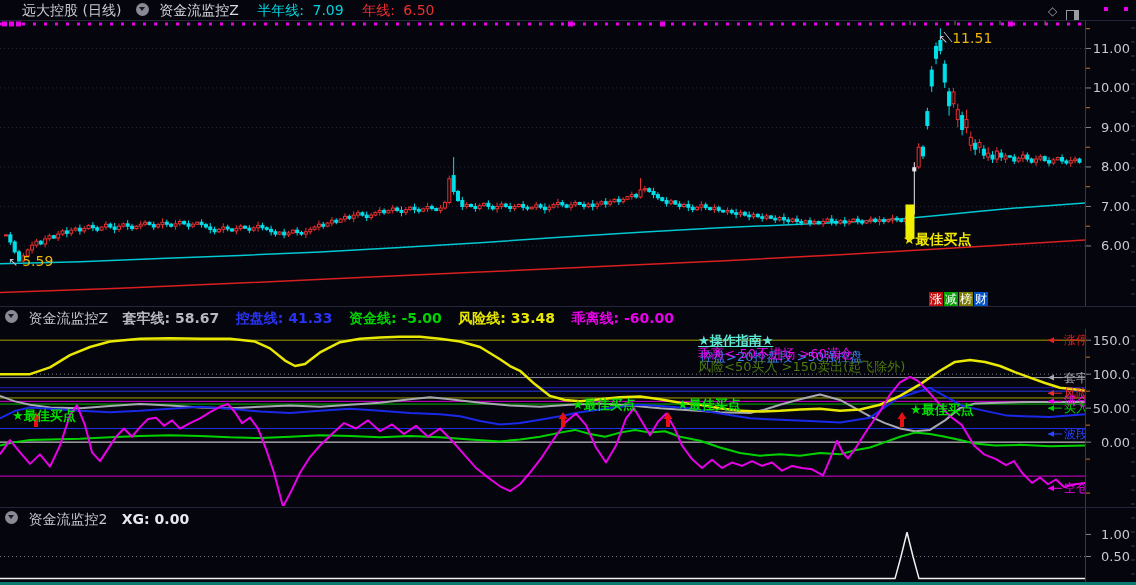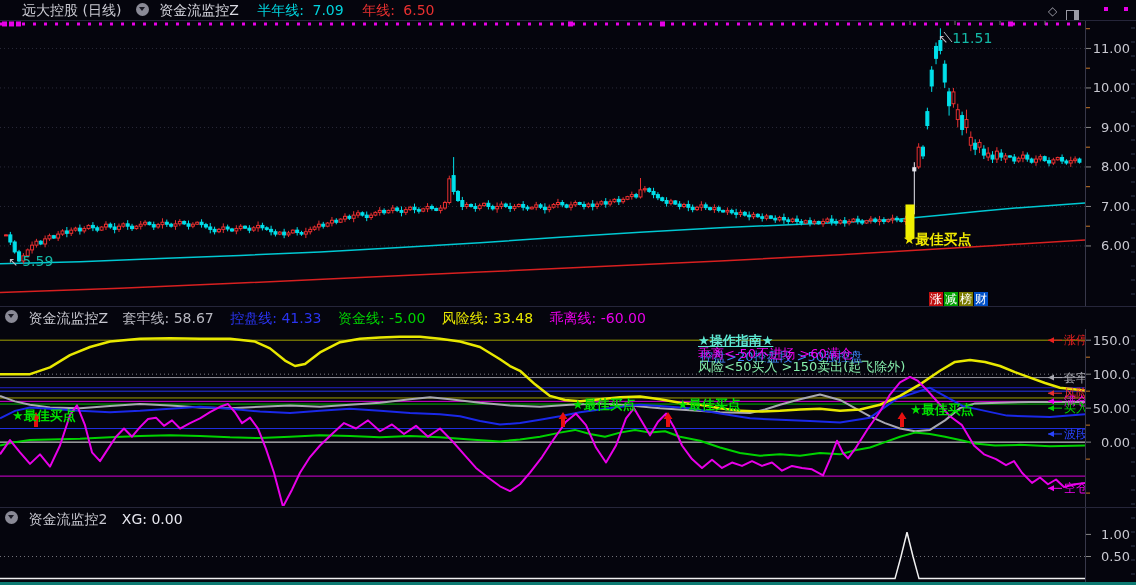--- a/index.html
+++ b/index.html
@@ -9,32 +9,32 @@
   .titlebar{left:0;top:0;width:1136px;height:20px;font-size:14px;line-height:20px;white-space:nowrap;}
   .titlebar span{vertical-align:top;}
   .t-stock{color:#c8c8d0;margin-left:22px;}
   .t-ind{color:#d8d8e0;}
   .t-cyan{color:#00d2dc;}
   .t-red{color:#e83030;}
   .chev{display:inline-block;width:13px;height:13px;border-radius:50%;background:#8a8a96;position:relative;margin:3px 6px 0 10px;}
   .chev i{position:absolute;left:3px;top:4px;width:0;height:0;border-left:3.5px solid transparent;border-right:3.5px solid transparent;border-top:4px solid #1a1a24;}
   .hdr{font-size:14px;line-height:22px;white-space:nowrap;background:#05050d;}
   .hdr .nm{color:#c8c8d0;margin-right:10px;}
-  .hv{margin-right:12px;}
+  .hv{margin-right:12px;font-weight:bold;}
   .c-gray{color:#b8b8c0;} .c-blue{color:#2a34f0;} .c-green{color:#00d200;}
   .c-yel{color:#e8e800;} .c-mag{color:#e800e8;} .c-white{color:#e8e8f0;}
   .ann{position:absolute;font-size:13px;white-space:nowrap;}
-  .price-lbl{color:#14b8a6;font-size:14px;}
+  .price-lbl{color:#eab308;font-size:14px;}
   .arr{color:#c0c0c8;font-size:12px;}
   .buy-main{color:#f0e800;font-size:14px;font-weight:bold;}
   .buy-mid{color:#00e000;font-size:13px;font-weight:bold;}
   .g1{color:#5eead4;font-weight:bold;text-decoration:underline;}
   .g2{color:#f000f0;}
   .g2b{color:#3b82f6;}
-  .g3{color:#86efac;}
+  .g3{color:#4d7c0f;}
   .tagbox{display:inline-block;width:14px;height:15px;color:#fff;font-size:12px;line-height:15px;text-align:center;margin-right:1px;}
   .icon-diamond{color:#9a9aa4;font-size:12px;}
   .icon-panel{display:inline-block;width:11px;height:9px;border:1px solid #9a9aa4;position:relative;}
   .icon-panel i{position:absolute;right:0;top:0;width:4px;height:9px;background:#9a9aa4;}
   .mdot{position:absolute;width:4px;height:4px;background:#e800e8;}
   .botline{left:0;top:582px;width:1136px;height:3px;background:#0c7a72;}
   .sep{position:absolute;left:0;width:1136px;height:1px;background:#26263a;}
 </style>
 </head>
 <body>

